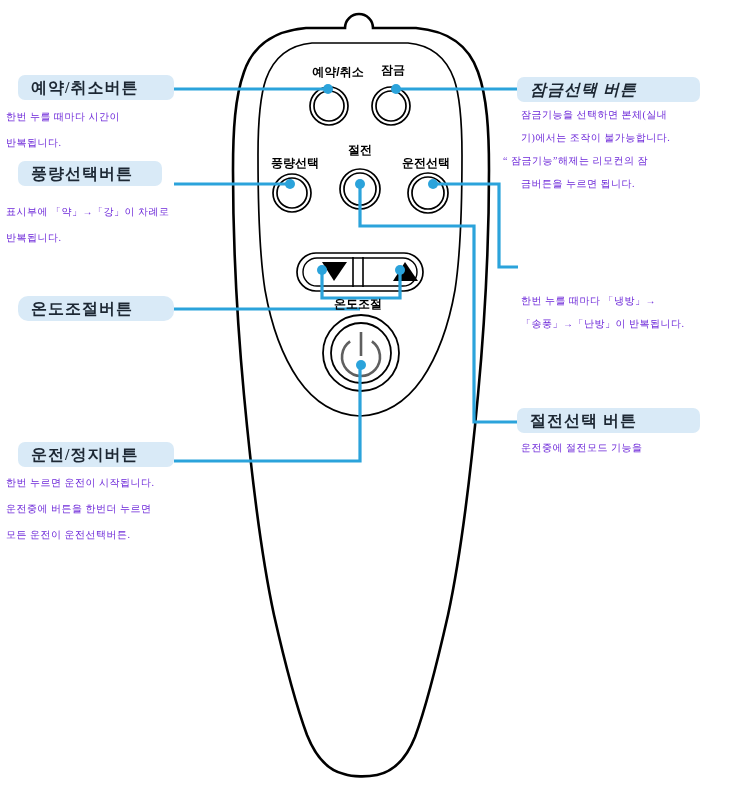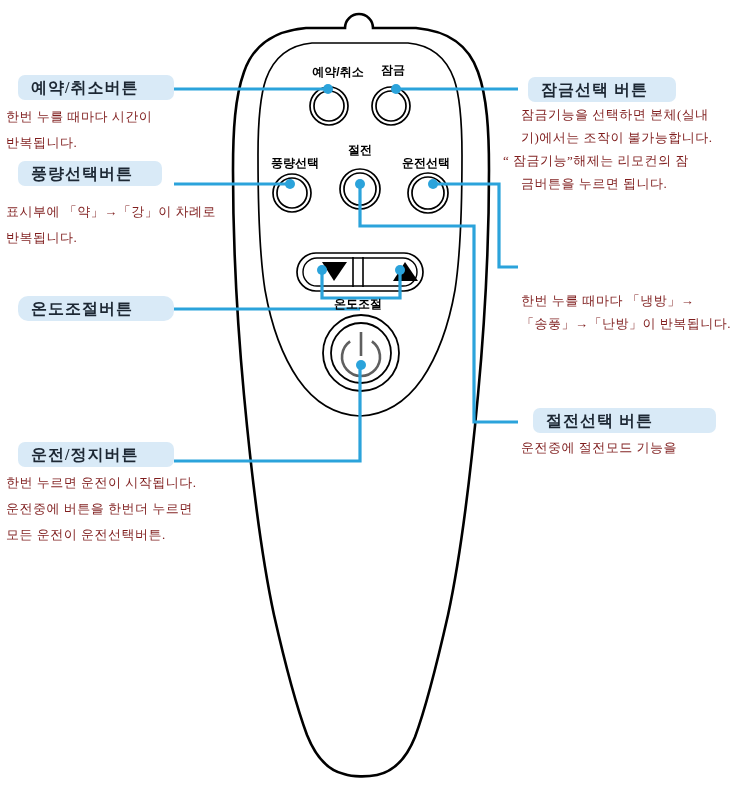--- a/index.html
+++ b/index.html
@@ -20,22 +20,22 @@
     color:#1c2733;
     line-height:25px;
     height:25px;
     padding-left:13px;
     box-sizing:border-box;
     letter-spacing:1px;
     white-space:nowrap;
   }
   .callout-desc{
     position:absolute;
-    font-size:13px;
-    color:#7f1d1d;
+    font-size:10px;
+    color:#6d28d9;
     white-space:nowrap;
     letter-spacing:0.5px;
   }
   .callout-desc.left-col div{line-height:26px;}
   .callout-desc.right-col div{line-height:23px;}
   .hang{margin-left:-18px;}
   .remote-label{
     position:absolute;
     font-family:"Liberation Sans","DejaVu Sans",sans-serif;
     font-weight:bold;
@@ -147,31 +147,31 @@
 
   <div class="callout-title" style="left:18px;top:296px;width:156px;border-radius:10px;">온도조절버튼</div>
 
   <div class="callout-title" style="left:18px;top:442px;width:156px;">운전/정지버튼</div>
   <div class="callout-desc left-col" style="left:6px;top:470px;">
     <div>한번 누르면 운전이 시작됩니다.</div>
     <div>운전중에 버튼을 한번더 누르면</div>
     <div>모든 운전이 운전선택버튼.</div>
   </div>
 
-  <div class="callout-title" style="left:528px;top:77px;width:148px;">잠금선택 버튼</div>
+  <div class="callout-title" style="left:517px;top:77px;width:183px;font-style:italic;">잠금선택 버튼</div>
   <div class="callout-desc right-col" style="left:521px;top:103px;">
     <div>잠금기능을 선택하면 본체(실내</div>
     <div>기)에서는 조작이 불가능합니다.</div>
     <div class="hang">“ 잠금기능”해제는 리모컨의 잠</div>
     <div>금버튼을 누르면 됩니다.</div>
   </div>
 
   <div class="callout-desc right-col" style="left:521px;top:289px;">
     <div>한번 누를 때마다 「냉방」→</div>
     <div>「송풍」→「난방」이 반복됩니다.</div>
   </div>
 
-  <div class="callout-title" style="left:517px;top:408px;width:183px;margin-left:16px;">절전선택 버튼</div>
+  <div class="callout-title" style="left:517px;top:408px;width:183px;">절전선택 버튼</div>
   <div class="callout-desc right-col" style="left:521px;top:436px;">
     <div>운전중에 절전모드 기능을</div>
   </div>
 
 </div>
 
 </body></html>

